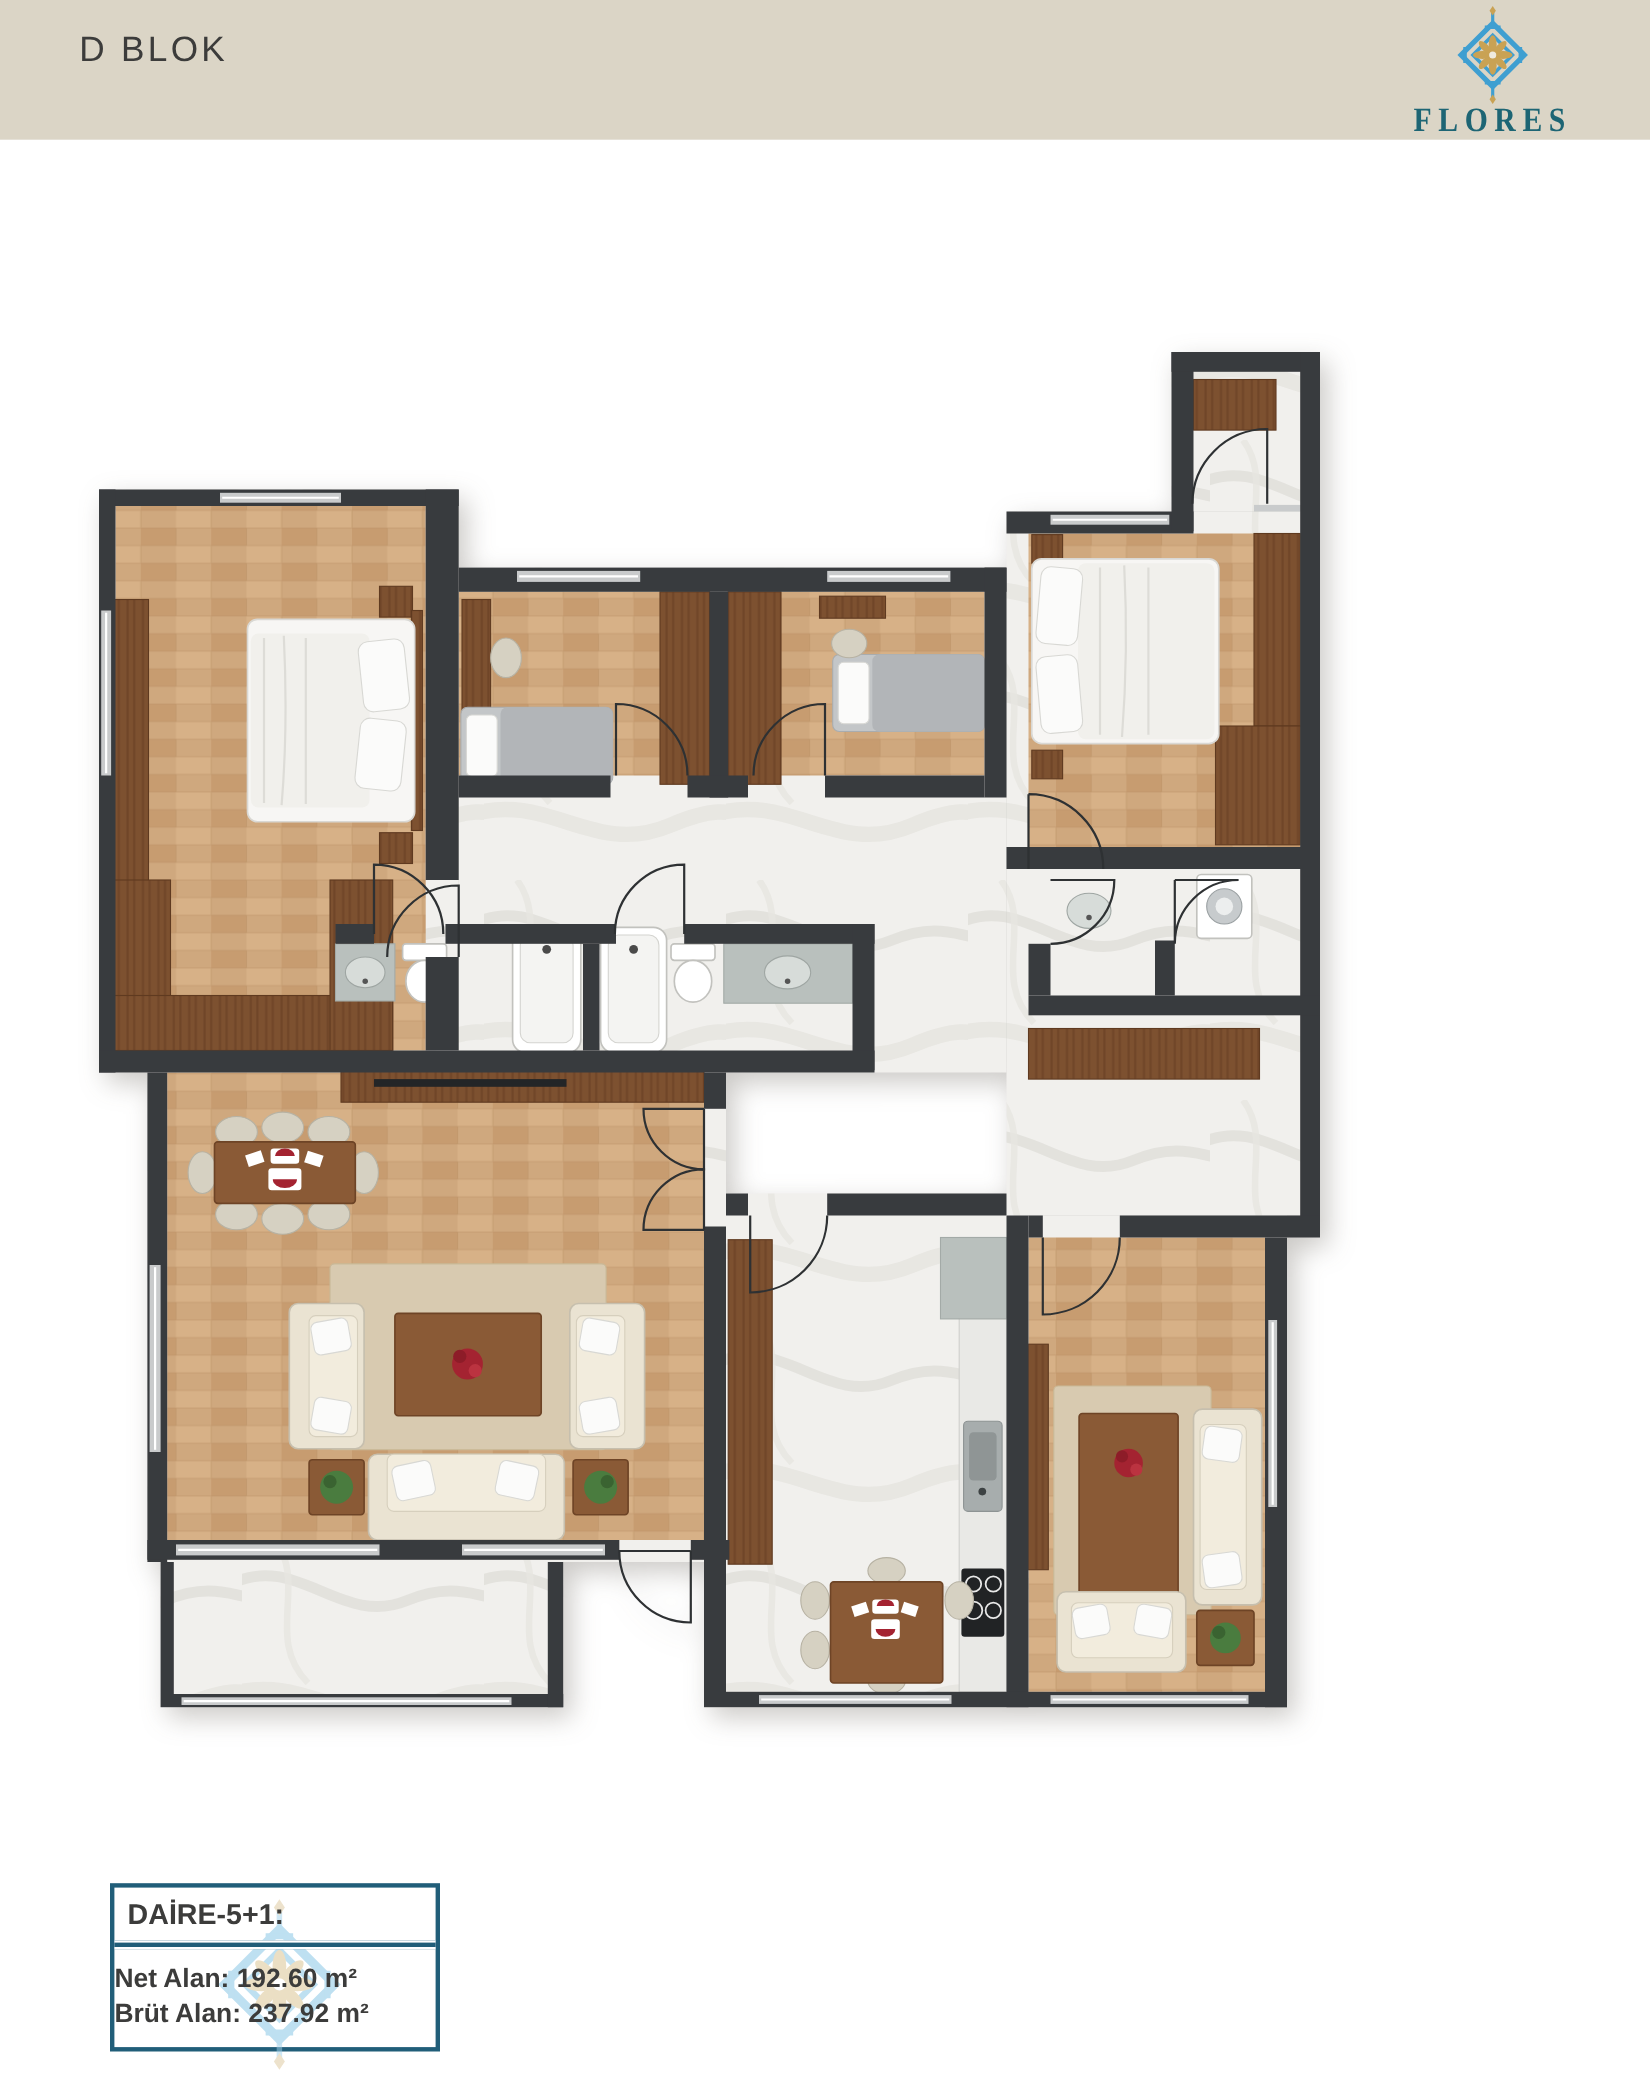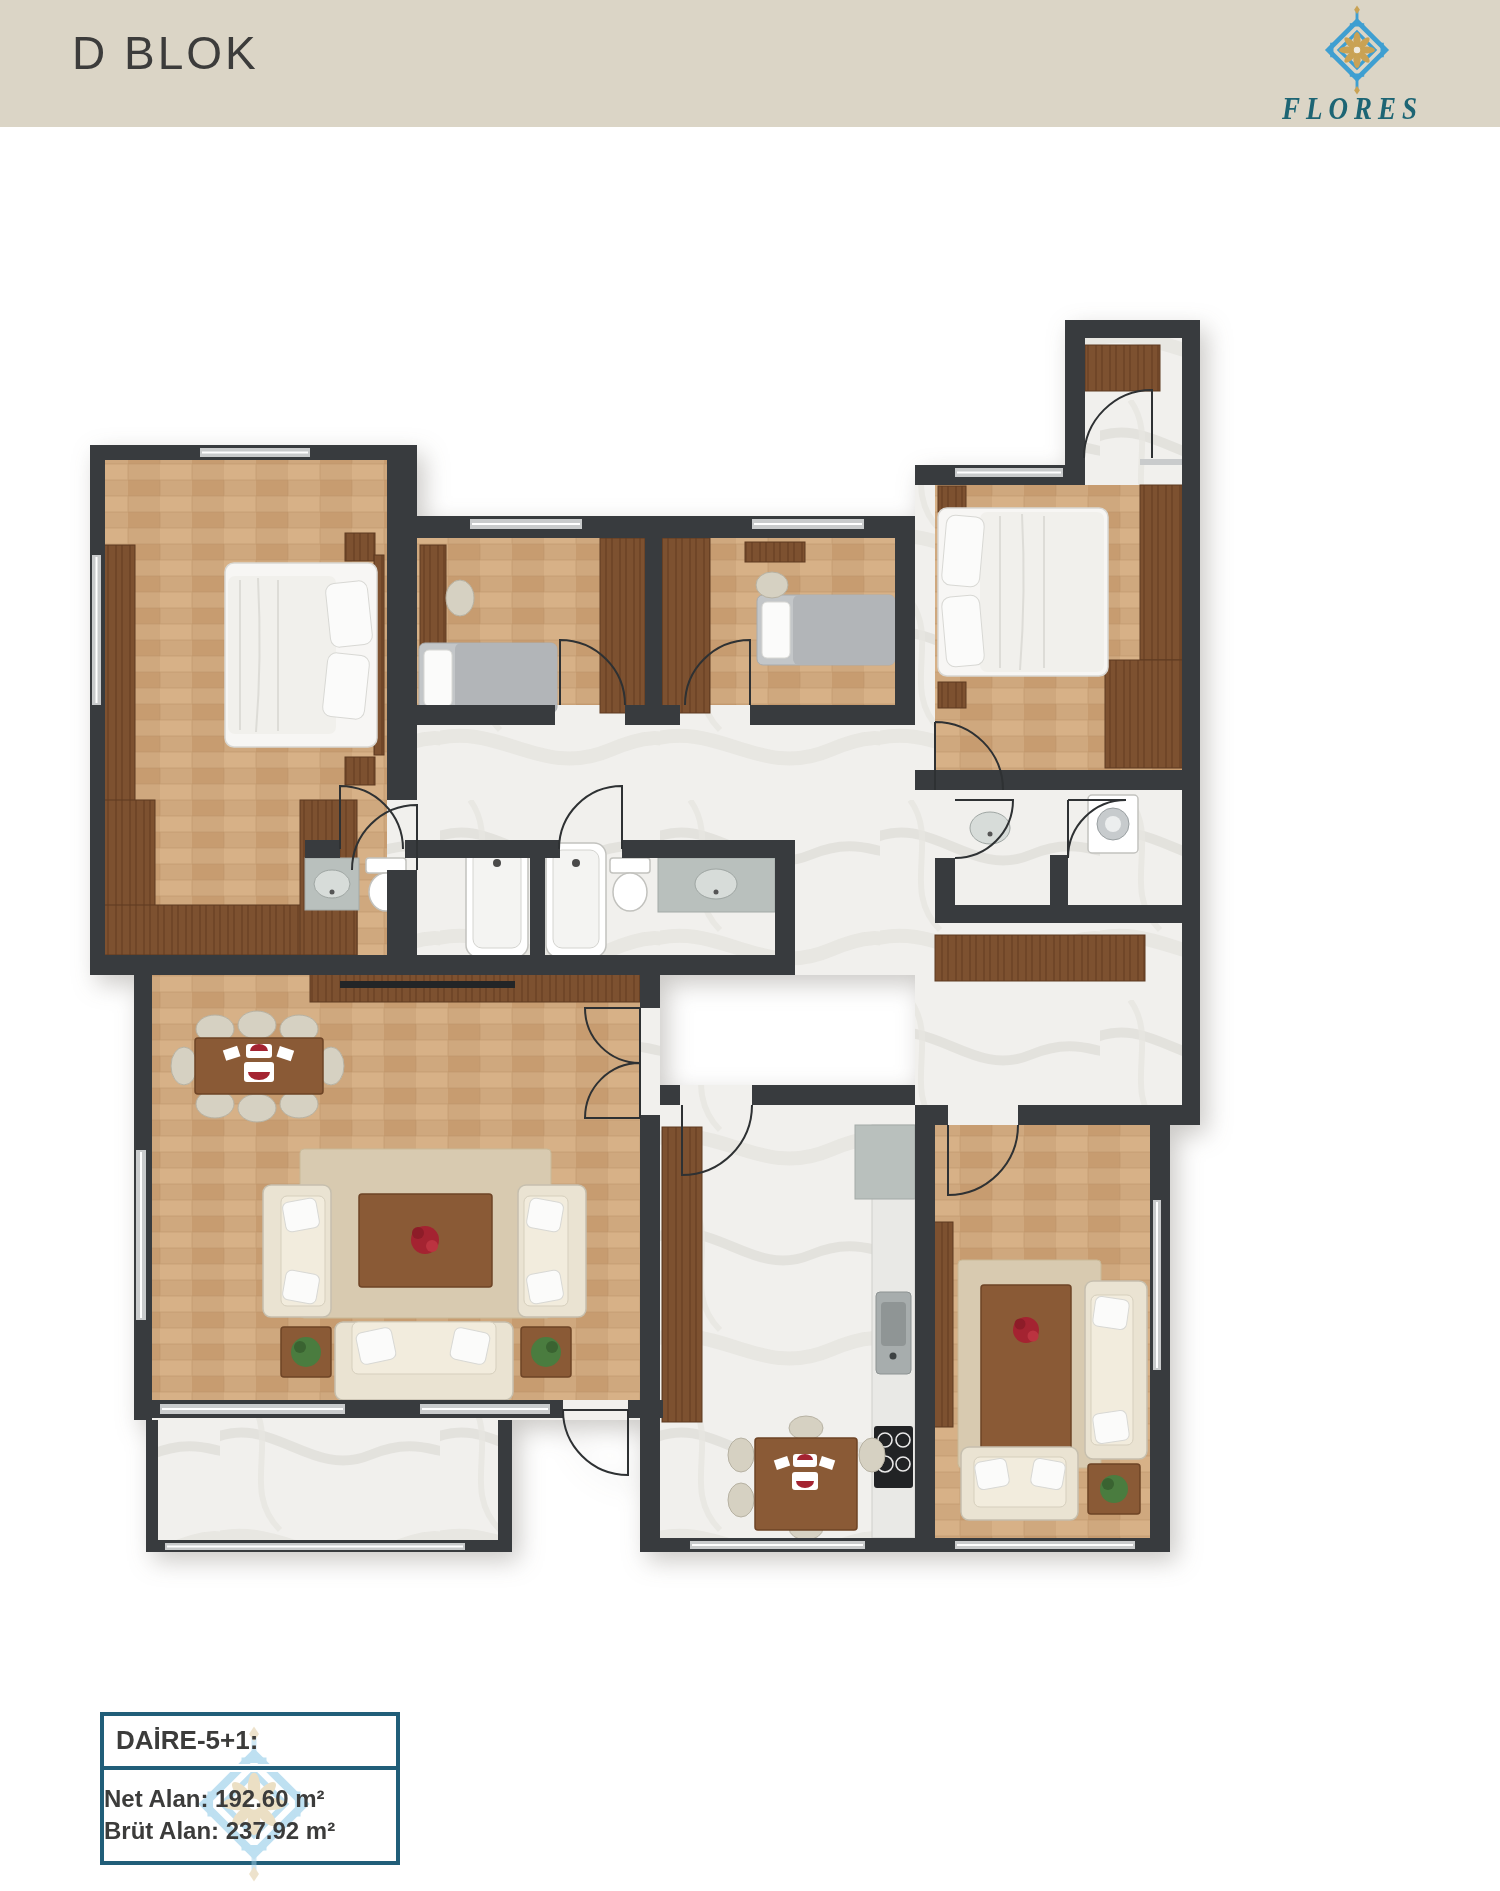--- a/index.html
+++ b/index.html
@@ -5,23 +5,23 @@
   :root{
     --header-bg:#dbd5c6; --text-dark:#3c3c3b; --teal:#1d6574; --blue:#3f9fd1;
     --gold:#c9a254; --wall:#383b3e; --wood:#cfa87e; --wood-dark:#7d5130;
     --marble:#f1f0ed; --window:#c9cbcc; --cream:#eae3d2; --gray-bed:#b9bcbe;
     --rug:#d8cab0; --table-wood:#8a5a36; --info-border:#215e79; --plant:#4a7c3f; --red:#a42331;
   }
   html,body{margin:0;padding:0;}
   body{width:1500px;height:1891px;position:relative;background:#ffffff;
        font-family:"Liberation Sans", sans-serif;overflow:hidden;}
   .header{position:absolute;left:0;top:0;width:1500px;height:127px;background:var(--header-bg);}
-  .header-title{position:absolute;left:72px;top:26px;font-size:46px;font-weight:400;
+  .header-title{position:absolute;left:72px;top:26px;font-size:32px;font-weight:400;
        letter-spacing:3px;color:var(--text-dark);}
-  .logo{position:absolute;left:1282px;top:4px;width:150px;height:122px;font-style:italic;}
+  .logo{position:absolute;left:1282px;top:4px;width:150px;height:122px;text-align:center;}
   .logo-orn{display:block;margin:0 auto;}
   .logo-text{display:block;margin-top:-2px;font-family:"Liberation Serif", serif;font-weight:700;
        font-size:27px;letter-spacing:6px;color:var(--teal);transform:scaleY(1.15);}
   .plan-svg{position:absolute;left:0;top:0;filter:drop-shadow(7px 9px 12px rgba(70,62,50,.28));}
   
   .wall{fill:var(--wall);} .marble{fill:url(#marbleP);} .wood{fill:url(#woodP);}
   .wd{fill:url(#wdP);stroke:#5f3a20;stroke-width:1;}
   .tbl{fill:var(--table-wood);stroke:#6e4426;stroke-width:1.5;}
   .win{fill:var(--window);} .winline{stroke:#ffffff;stroke-width:2;}
   .door{fill:none;stroke:#2e3133;stroke-width:2;}

